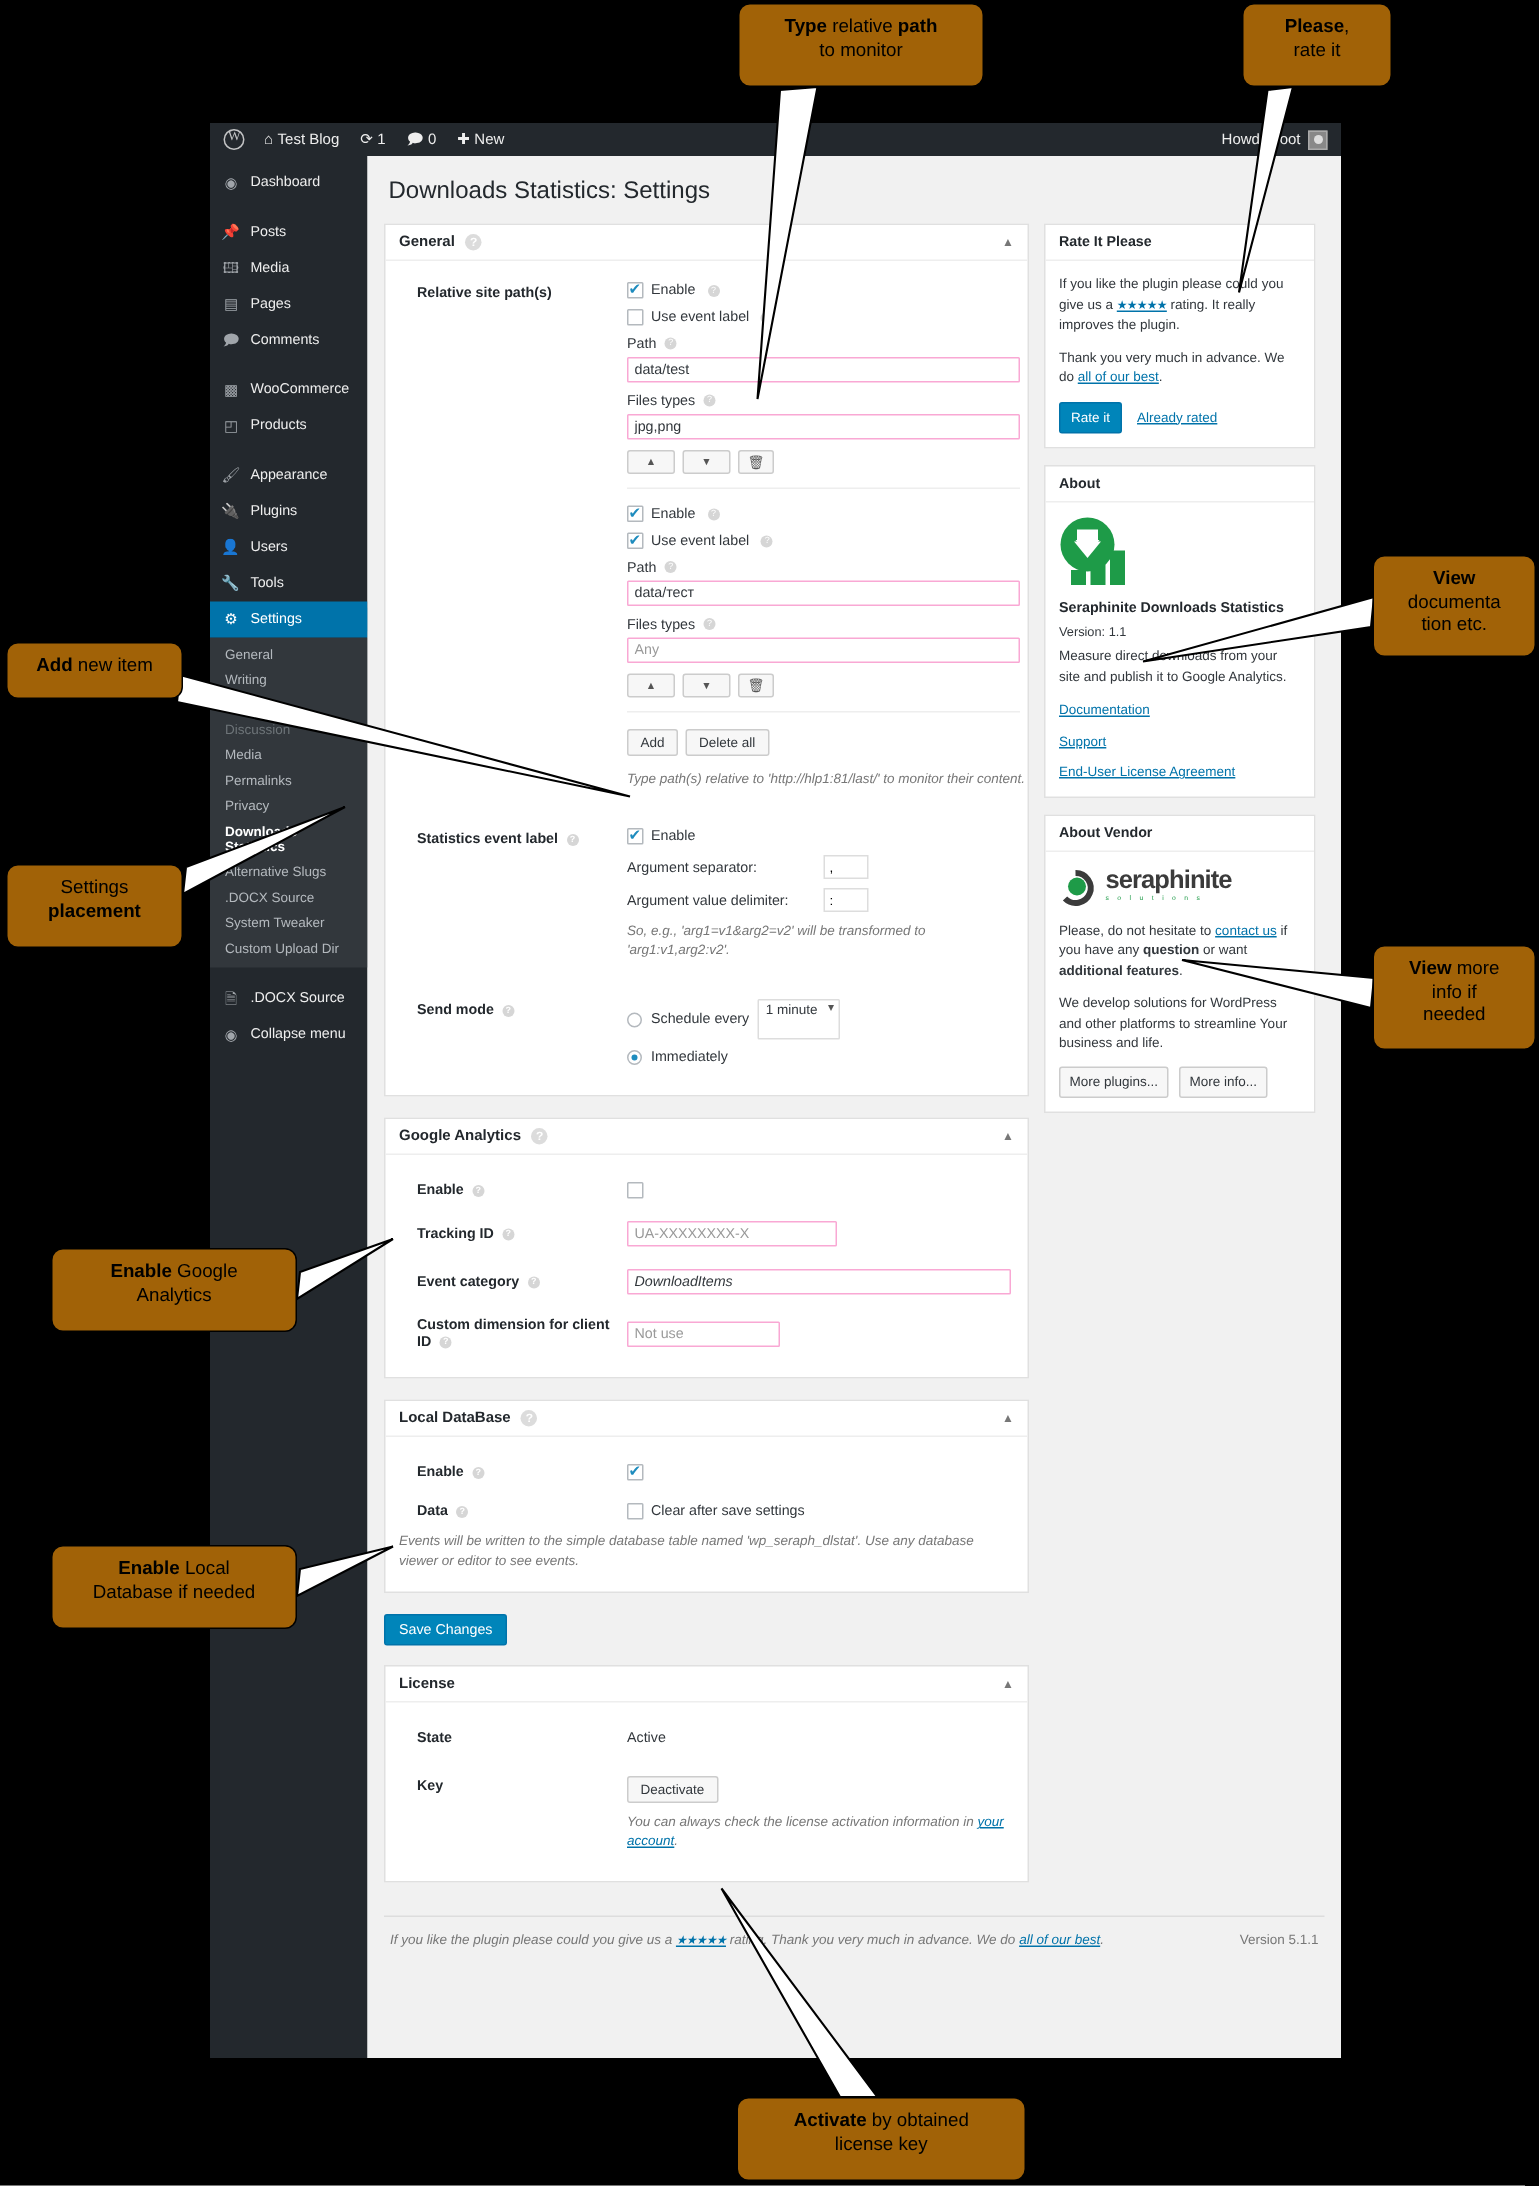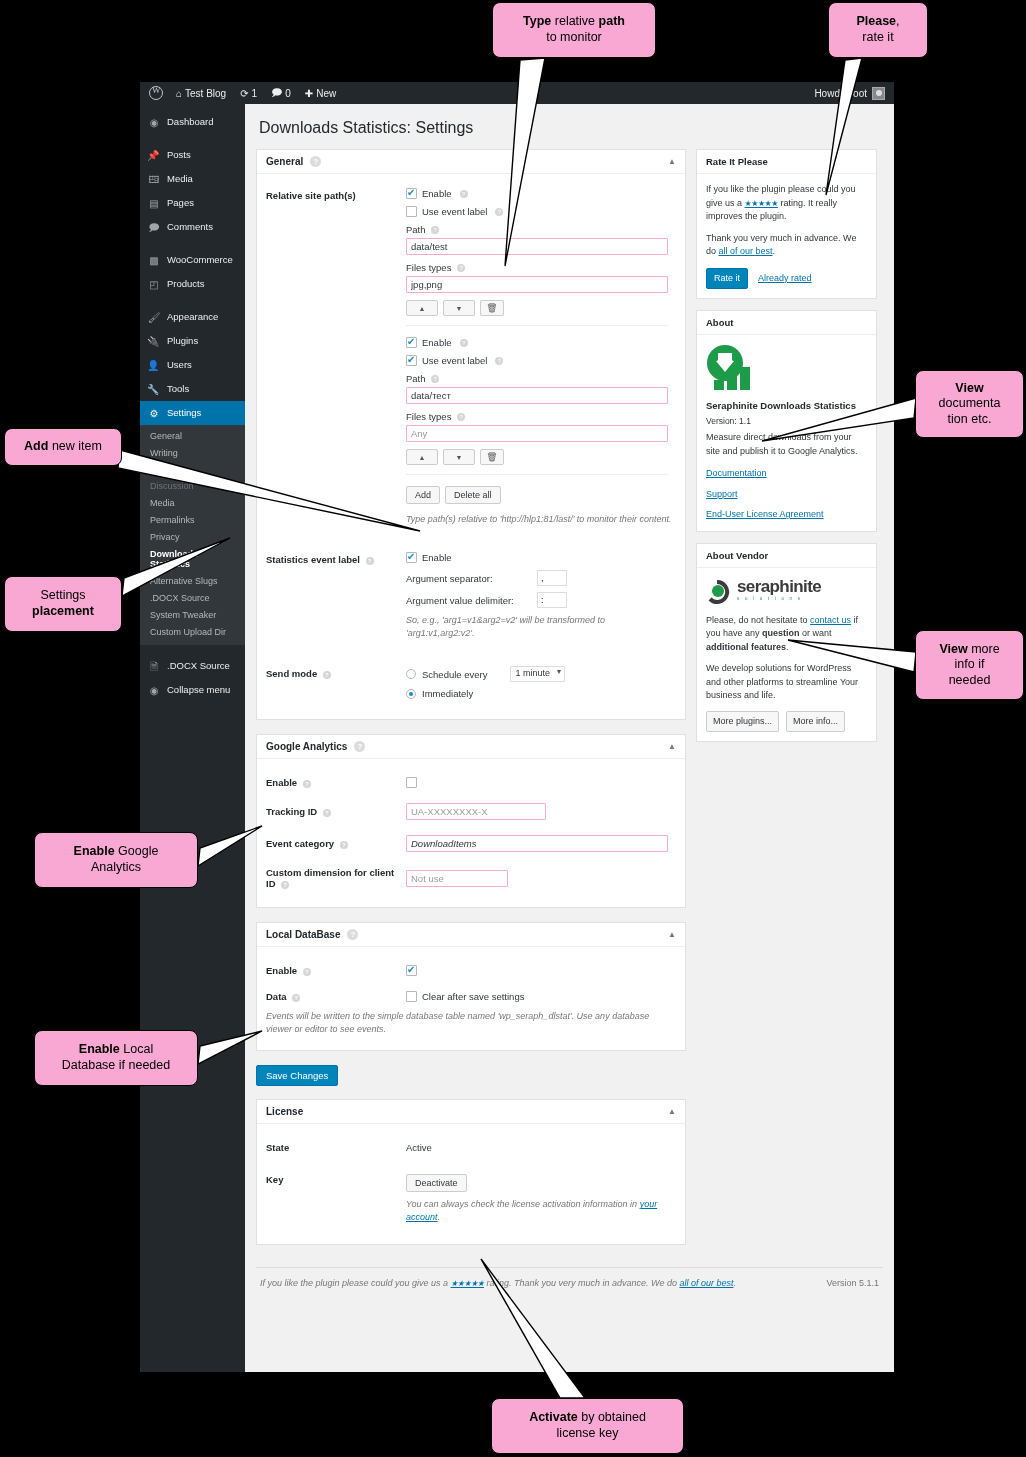--- a/index.html
+++ b/index.html
@@ -74,21 +74,21 @@
   }
   .box-head .toggle { margin-left:auto; color:#777; font-size:8px; }
   .box-body { padding:14px 11px 14px 9px; }
 
   .help { display:inline-block; width:8px; height:8px; border-radius:50%;
           background:#d6d6d6; color:#fff; font-size:6px; line-height:8px;
           text-align:center; vertical-align:middle; margin-left:3px;}
   .help.big { width:11px; height:11px; line-height:11px; font-size:8px; background:#dcdcdc; }
 
   .field { display:flex; margin-bottom:0; }
-  .field-label { width:140px; flex:none; font-size:9.5px; font-weight:bold; color:#23282d; padding-top:2px; }
+  .field-label { width:140px; flex:none; font-size:9.5px; font-weight:bold; color:#23282d; padding-top:2px;margin-left:12px; }
   .field-ctrl { flex:1; }
 
   .cb-row { display:flex; align-items:center; gap:5px; font-size:9.5px; color:#32373c; margin-bottom:7px; }
   input[type=checkbox].cb {
     appearance:none; -webkit-appearance:none;
     width:11px; height:11px; border:1px solid #b4b9be; background:#fff;
     margin:0; flex:none; position:relative; border-radius:1px;
   }
   input[type=checkbox].cb:checked::after{
     content:"✔"; position:absolute; left:0px; top:-2px; font-size:10px; color:#1e8cbe;
@@ -125,22 +125,22 @@
   .mini-txt { width:30px; height:16px; border:1px solid #ddd; font-size:9px; padding:0 3px; font-family:"Liberation Sans",sans-serif;}
   input[type=radio].rb{
     appearance:none;-webkit-appearance:none;width:10px;height:10px;border:1px solid #b4b9be;
     border-radius:50%;background:#fff;margin:0;flex:none;position:relative;
   }
   input[type=radio].rb:checked::after{
     content:"";position:absolute;left:2px;top:2px;width:4px;height:4px;border-radius:50%;background:#1e8cbe;
   }
   .sel {
     border:1px solid #ddd; background:#fff; font-size:9px; color:#32373c;
-    padding:1px 14px 1px 4px; height:16px; position:relative;
-    font-family:"Liberation Sans",sans-serif; border-radius:1px;margin-left:17px;
+    padding:1px 14px 1px 4px; height:27px; position:relative;
+    font-family:"Liberation Sans",sans-serif; border-radius:1px;
   }
   .sel::after{content:"▾";position:absolute;right:3px;top:0px;font-size:8px;color:#555;}
 
   .primary-btn {
     background:#0085ba; border:1px solid #0073aa; color:#fff; font-size:9.5px;
     padding:4px 9px; border-radius:2px; display:inline-block; margin-bottom:13px;
     font-family:"Liberation Sans",sans-serif;
   }
 
   .ga-field { display:flex; align-items:center; margin-bottom:15px; }
@@ -173,24 +173,24 @@
   
   .wp-footer {
     border-top:1px solid #ddd; margin-top:8px;
     display:flex; align-items:center; padding:10px 4px 0 4px;
     font-size:9px; color:#777; font-style:italic;
   }
   .wp-footer .ver { margin-left:auto; font-style:normal; }
 
   
   .callout {
-    position:absolute; background:#f9a8d4; border:1.6px solid #000;
+    position:absolute; background:#a16207; border:1.6px solid #000;
     border-radius:8px; text-align:center; color:#000;
     font-size:12.5px; line-height:1.25; padding:7px 9px;
-    display:flex; align-items:center; justify-content:center;
+    display:flex; justify-content:center;
     z-index:20;
   }
   .callout b { font-weight:bold; }
 
   svg.leader { position:absolute; left:0; top:0; width:1026px; height:1457px; z-index:15; pointer-events:none;}
 </style>
 </head>
 <body>
 
 <svg class="leader">

